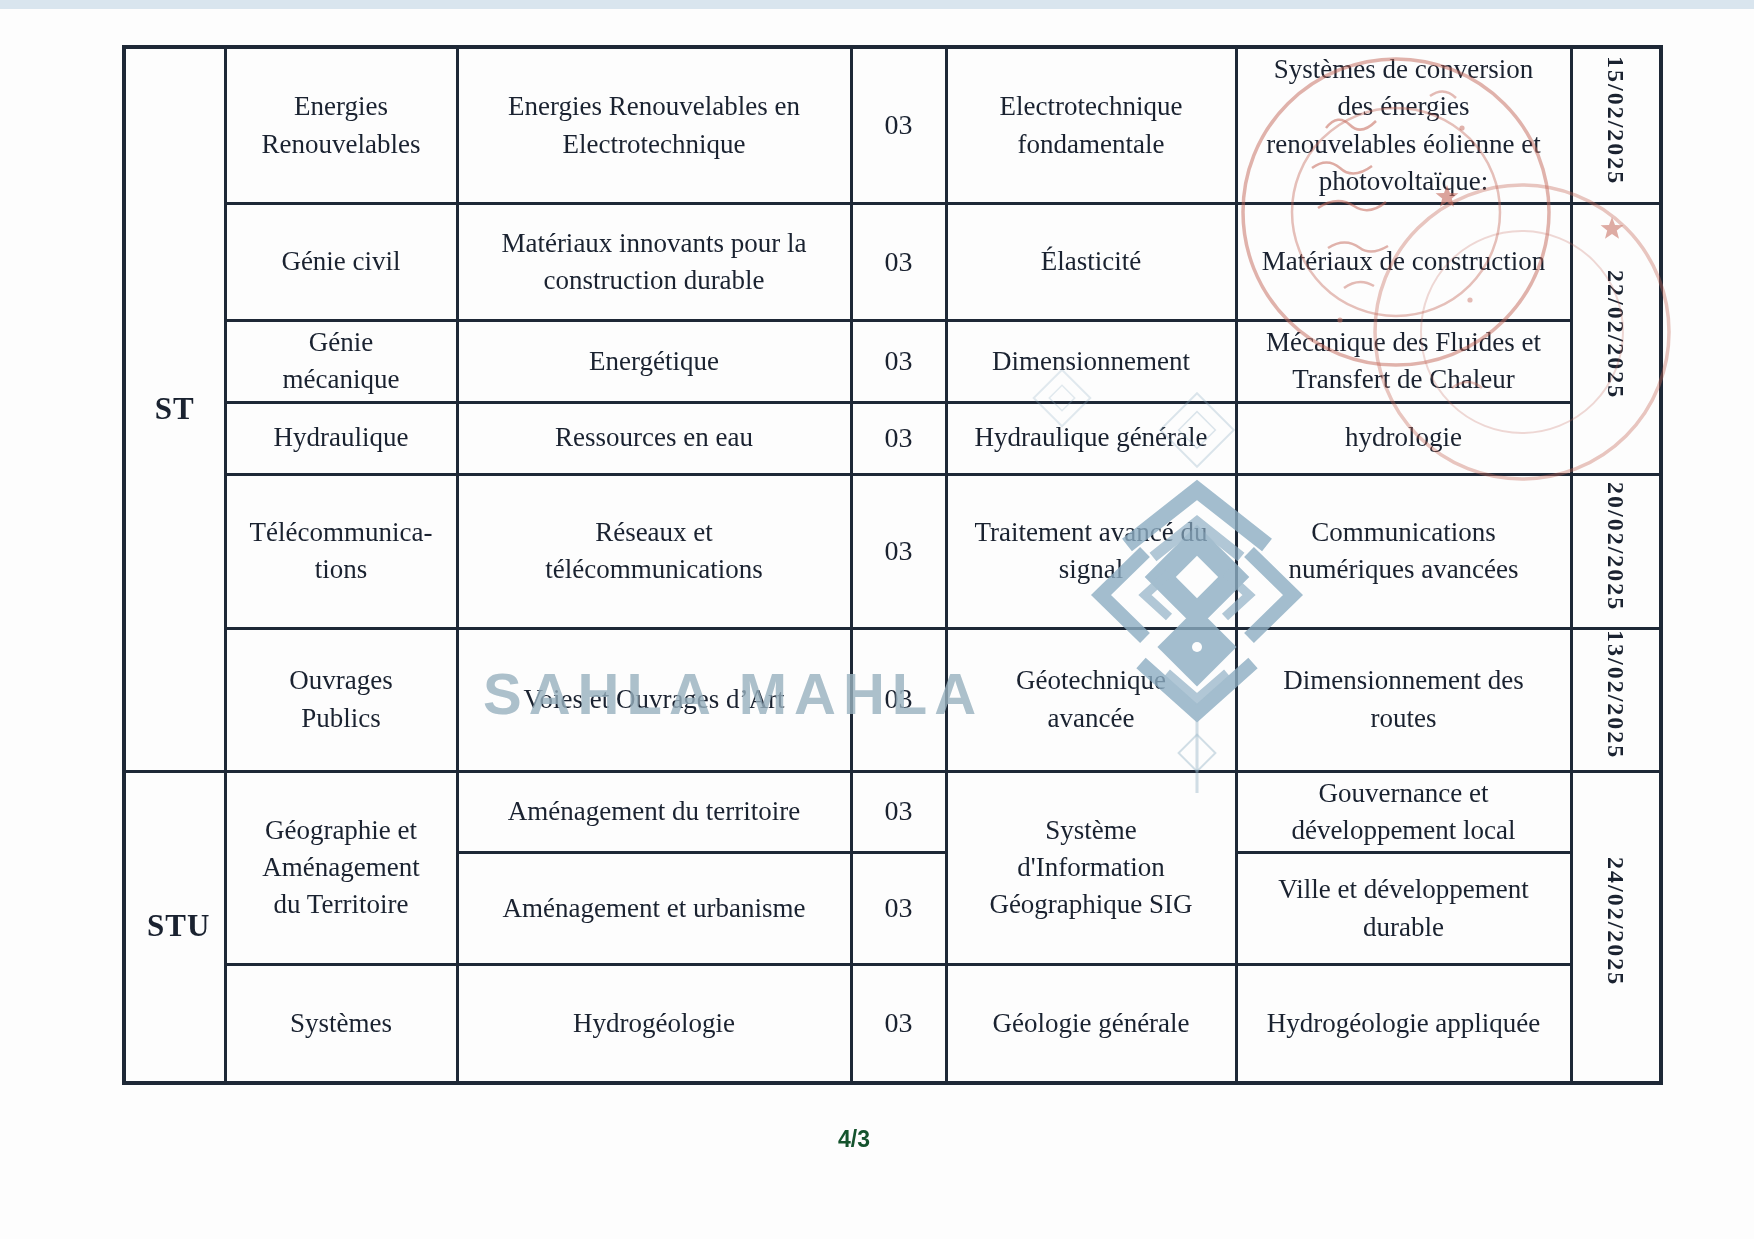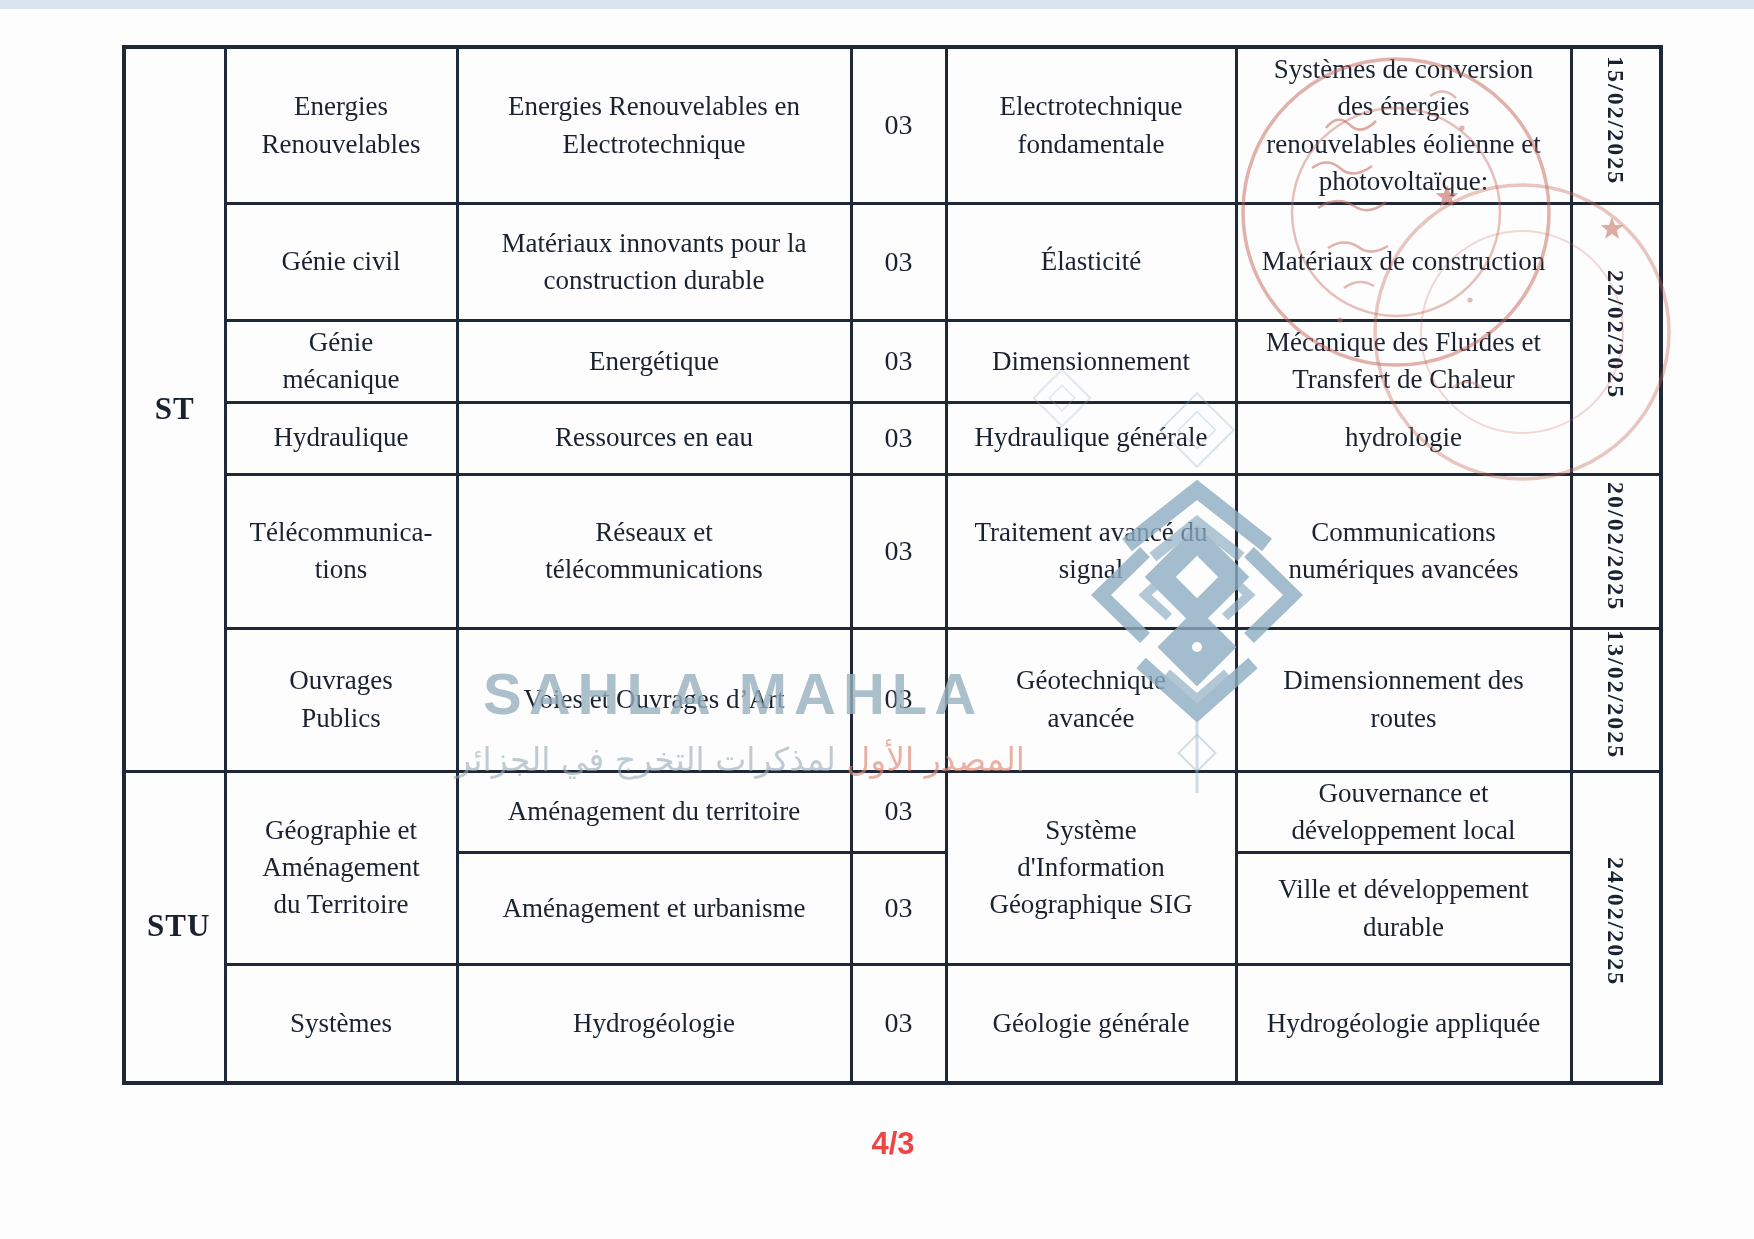--- a/index.html
+++ b/index.html
@@ -41,22 +41,22 @@
     letter-spacing:7px;color:rgba(151,176,190,0.8);white-space:nowrap;
   }
   .wm-arabic{
     position:absolute;left:425px;top:740px;width:630px;z-index:6;pointer-events:none;
     direction:rtl;text-align:center;font-family:"DejaVu Sans",sans-serif;
     font-size:33px;white-space:nowrap;
   }
   .wm-arabic .a1{color:var(--arabic1);opacity:.65;}
   .wm-arabic .a2{color:var(--arabic2);opacity:.6;}
   .page-number{
-    position:absolute;left:838px;top:1126px;width:110px;text-align:center;z-index:2;
-    font-family:"Liberation Sans",sans-serif;font-size:31px;font-weight:600;color:#ef4444;
+    position:absolute;left:838px;top:1126px;width:110px;z-index:2;
+    font-family:"Liberation Sans",sans-serif;font-size:23px;font-weight:600;color:#14532d;
   }
 </style>
 </head>
 <body>
 
 <div class="page">
 
   <div class="top-strip"></div>
 
   <table class="program">
@@ -155,24 +155,20 @@
         <td>Systèmes</td>
         <td>Hydrogéologie</td>
         <td class="coef">03</td>
         <td>Géologie générale</td>
         <td>Hydrogéologie appliquée</td>
       </tr>
     </tbody>
   </table>
 
   <div class="wm-brand">SAHLA MAHLA</div>
-  <div class="wm-arabic">
-    <span class="a1">المصدر الأول</span>
-    <span class="a2">لمذكرات التخرج في الجزائر</span>
-  </div>
 
   <svg class="overlay" viewBox="0 0 1754 1239">
 
     <g>
       <circle class="st" cx="1396" cy="212" r="153" stroke-width="3.5" opacity="0.5"></circle>
       <circle class="st" cx="1396" cy="212" r="104" stroke-width="2.5" opacity="0.42"></circle>
       <circle class="st" cx="1522" cy="332" r="147" stroke-width="3.5" opacity="0.38"></circle>
       <circle class="st" cx="1522" cy="332" r="101" stroke-width="2" opacity="0.25"></circle>
       <path class="st" d="M1326,128 q12,-15 24,-3 q11,11 26,-4" stroke-width="2.5" opacity="0.55"></path>
       <path class="st" d="M1312,168 q15,-11 28,0 q13,12 32,-2" stroke-width="2.5" opacity="0.55"></path>

